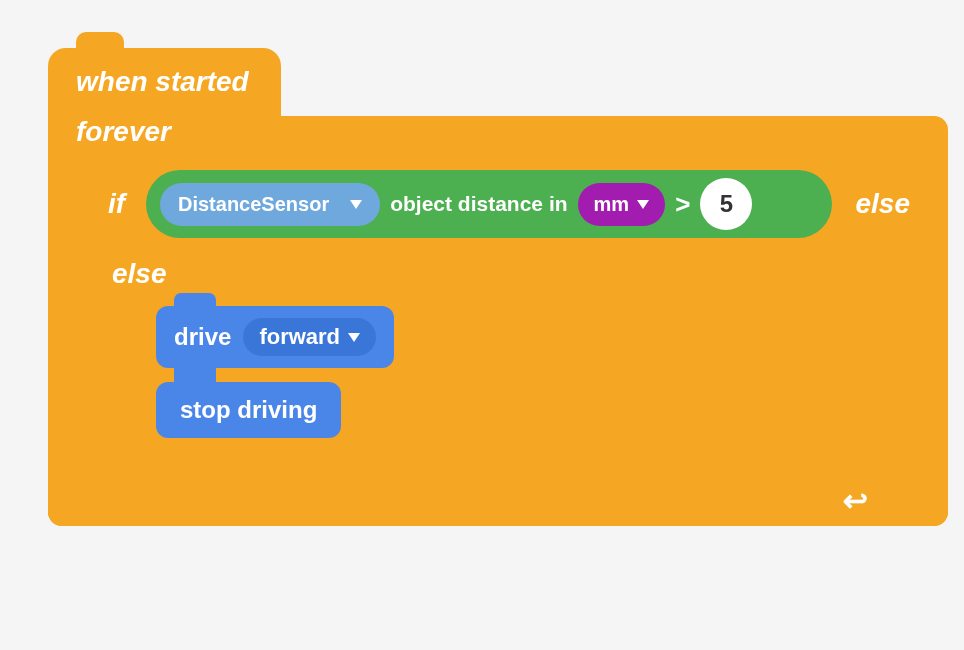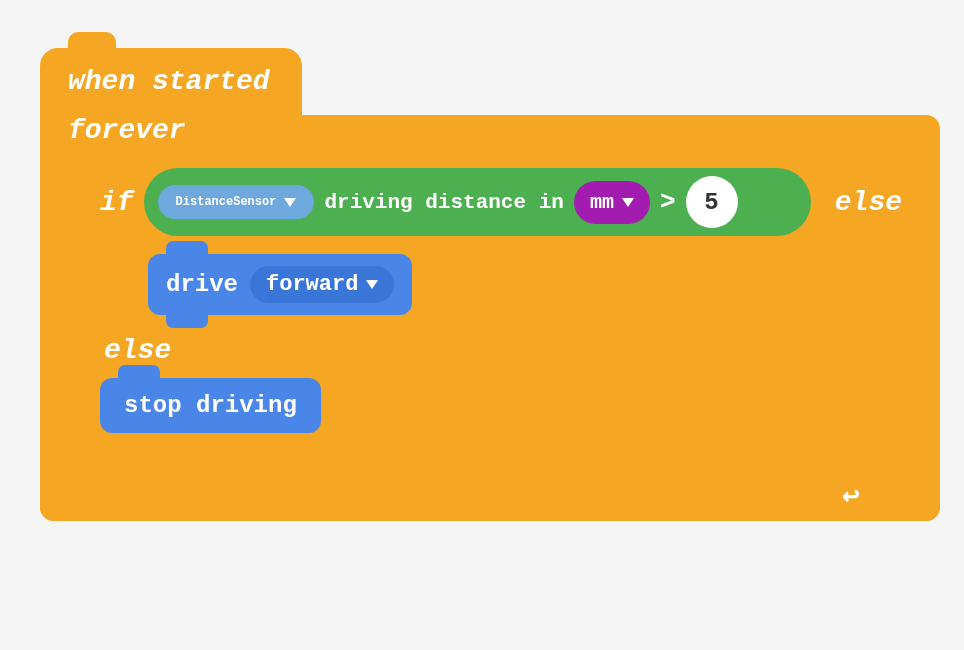--- a/index.html
+++ b/index.html
@@ -19,22 +19,21 @@
       width: 964px;
       height: 650px;
       background: #f5f5f5;
       position: relative;
     }
 
     
     .block-stack {
       position: absolute;
       top: 48px;
-      left: 40px;
-      font-family: Liberation Mono, monospace;
+      left: 48px;
     }
   </style>
 </head>
 <body>
 
 <div class="canvas">
   <div class="block-stack">
 
     <div style="position:relative; margin-bottom:0;">
       <div style="
@@ -112,44 +111,44 @@
             align-items:center;
             padding:8px 14px;
             gap:10px;
             flex:1;
           ">
 
             <div style="
               background:#6fa8dc;
               border-radius:28px;
               padding:10px 18px;
-              font-size:12px;
+              font-size:20px;
               font-weight:700;
               color:#fff;
               display:flex;
               align-items:center;
-              gap:8px;
+              gap:21px;
               cursor:pointer;
             ">
               <span>DistanceSensor</span>
               <span style="
                 display:inline-block;
                 width:0; height:0;
                 border-left:6px solid transparent;
                 border-right:6px solid transparent;
                 border-top:9px solid #fff;
               "></span>
             </div>
 
             <span style="
               font-size:21px;
               font-weight:700;
               color:#fff;
               white-space:nowrap;
-            ">driving distance in</span>
+            ">object distance in</span>
 
             <div style="
               background:#a21caf;
               border-radius:28px;
               padding:10px 16px;
               font-size:20px;
               font-weight:700;
               color:#fff;
               display:flex;
               align-items:center;
@@ -188,20 +187,33 @@
               <span>5</span>
             </div>
           </div>
 
           <span style="
             font-size:28px;
             font-weight:800;
             color:#fff;
             font-style:italic;
             padding: 0 14px;
+          ">else</span>
+        </div>
+
+        <div style="
+          padding:14px 0 4px 0;
+          background:#f5a623;
+        ">
+          <span style="
+            font-size:28px;
+            font-weight:800;
+            color:#fff;
+            font-style:italic;
+            padding-left:4px;
           ">else</span>
         </div>
 
         <div style="
           margin-left:48px;
           padding:12px 0 6px 0;
           background:#f5a623;
         ">
           <div style="
             background:#4a86e8;
@@ -255,33 +267,21 @@
                 width:0; height:0;
                 border-left:6px solid transparent;
                 border-right:6px solid transparent;
                 border-top:9px solid #fff;
               "></span>
             </div>
           </div>
         </div>
 
         <div style="
-          padding:14px 0 4px 0;
-          background:#f5a623;
-        ">
-          <span style="
-            font-size:28px;
-            font-weight:800;
-            color:#fff;
-            font-style:italic;
-            padding-left:4px;
-          ">else</span>
-        </div>
-
-        <div style="
+          margin-left:48px;
           padding:8px 0 14px 0;
           background:#f5a623;
         ">
           <div style="
             background:#4a86e8;
             border-radius:12px;
             padding:14px 24px;
             display:inline-flex;
             align-items:center;
             font-size:24px;

